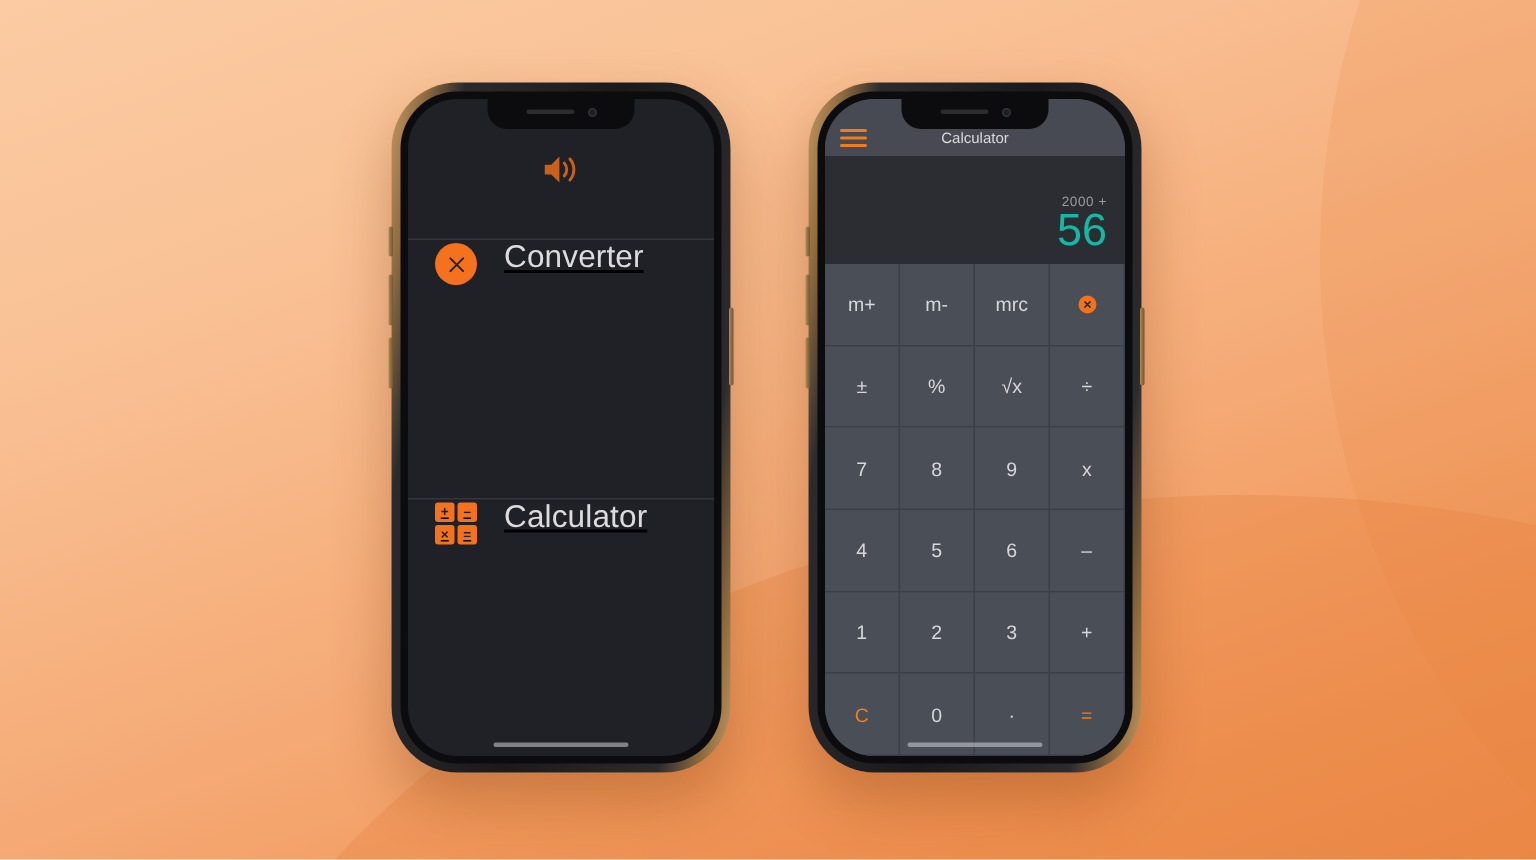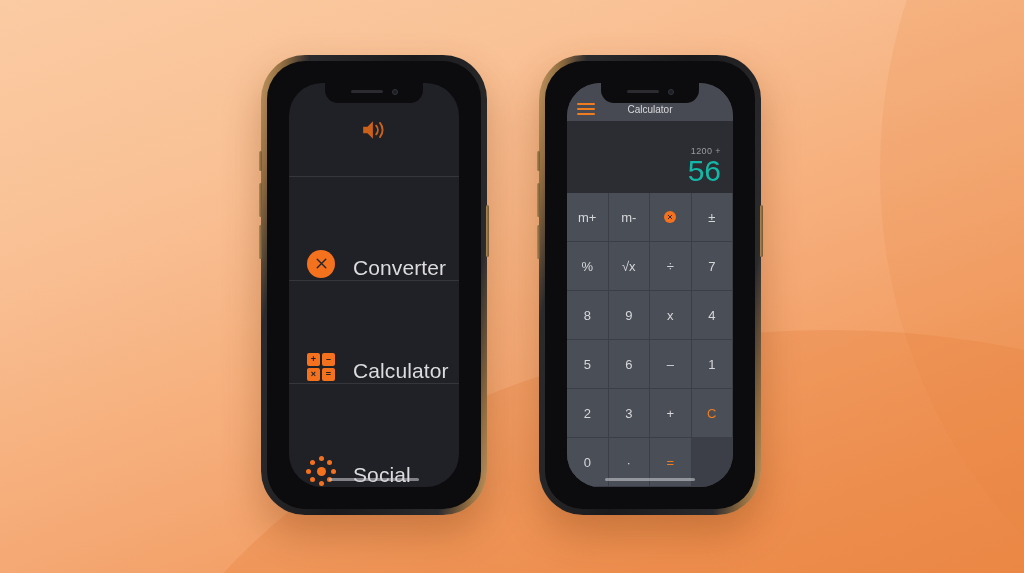--- a/index.html
+++ b/index.html
@@ -37,21 +37,21 @@
     border-radius: 44px;
     background: linear-gradient(100deg, #c79a63 0%, #8d6a3e 8%, #2b2b2d 16%, #1a1a1c 50%, #2b2b2d 84%, #8d6a3e 93%, #c79a63 100%);
     padding: 6px;
     box-shadow: 0 18px 38px rgba(120,55,10,0.33);
   }
   .phone-inner {
     position: relative;
     width: 100%; height: 100%;
     border-radius: 38px;
     background: #0c0c0e;
-    padding: 22px;
+    padding: 5px;
   }
   .screen {
     position: relative;
     width: 100%; height: 100%;
     border-radius: 33px;
     overflow: hidden;
     background: #232428;
   }
   .notch {
     position: absolute;
@@ -93,25 +93,26 @@
     display: flex;
     align-items: center;
     justify-content: center;
     flex: none;
   }
   .speaker-icon { width: 26px; height: 24px; }
   .menu-list { flex: 1 1 auto; display: flex; flex-direction: column; }
   .menu-item {
     flex: 1 1 0;
     display: flex;
-    align-items: flex-end;
+    align-items: flex-start;
     gap: 16px;
     padding-left: 16px;
     border-top: 1px solid #35363b;
     cursor: pointer;
+    text-decoration: underline;
   }
   .menu-item .mi-icon {
     width: 32px; height: 32px;
     display: flex; align-items: center; justify-content: center;
     flex: none;
   }
   .menu-item .mi-label {
     color: #dcdcde;
     font-size: 21px;
     font-weight: 400;
@@ -271,36 +272,20 @@
                 <span>+</span>
                 <span>–</span>
                 <span>×</span>
                 <span>=</span>
               </span>
             </span>
             <span class="mi-label">Calculator</span>
           </div>
 
 
-          <div class="menu-item">
-            <span class="mi-icon">
-              <span class="ico-social">
-                <i style="left:11px; top:11px; width:9px; height:9px;"></i>
-                <i style="left:12.5px; top:0px;   width:5px; height:5px;"></i>
-                <i style="left:12.5px; top:25px;  width:5px; height:5px;"></i>
-                <i style="left:0px;   top:12.5px; width:5px; height:5px;"></i>
-                <i style="left:25px;  top:12.5px; width:5px; height:5px;"></i>
-                <i style="left:3.6px; top:3.6px;  width:5px; height:5px;"></i>
-                <i style="left:21.4px;top:3.6px;  width:5px; height:5px;"></i>
-                <i style="left:3.6px; top:21.4px; width:5px; height:5px;"></i>
-                <i style="left:21.4px;top:21.4px; width:5px; height:5px;"></i>
-              </span>
-            </span>
-            <span class="mi-label">Social</span>
-          </div>
 
         </div>
 
 
         <div class="home-bar"></div>
       </div>
     </div>
   </div>
 
   <div class="phone" id="phone-right">
@@ -320,28 +305,29 @@
         <div class="calc-header">
           <div id="hamburger-icon">
             <i></i>
               <i></i>
               <i></i>
           </div>
           <div class="calc-title">Calculator</div>
         </div>
 
         <div class="calc-display">
-          <div class="calc-expr">1200 +</div>
+          <div class="calc-expr">2000 +</div>
           <div class="calc-result">56</div>
         </div>
 
         <div class="keypad">
 
           <div class="key">m+</div>
           <div class="key">m-</div>
+          <div class="key">mrc</div>
           <div class="key">
             <span class="del-badge">
               <svg viewBox="0 0 12 12" width="8" height="8">
                 <path d="M3.4 3.4 L8.6 8.6 M8.6 3.4 L3.4 8.6" stroke="#2b2d33" stroke-width="1.5" stroke-linecap="round"></path>
               </svg>
             </span>
           </div>
 
           <div class="key">±</div>
           <div class="key">%</div>

